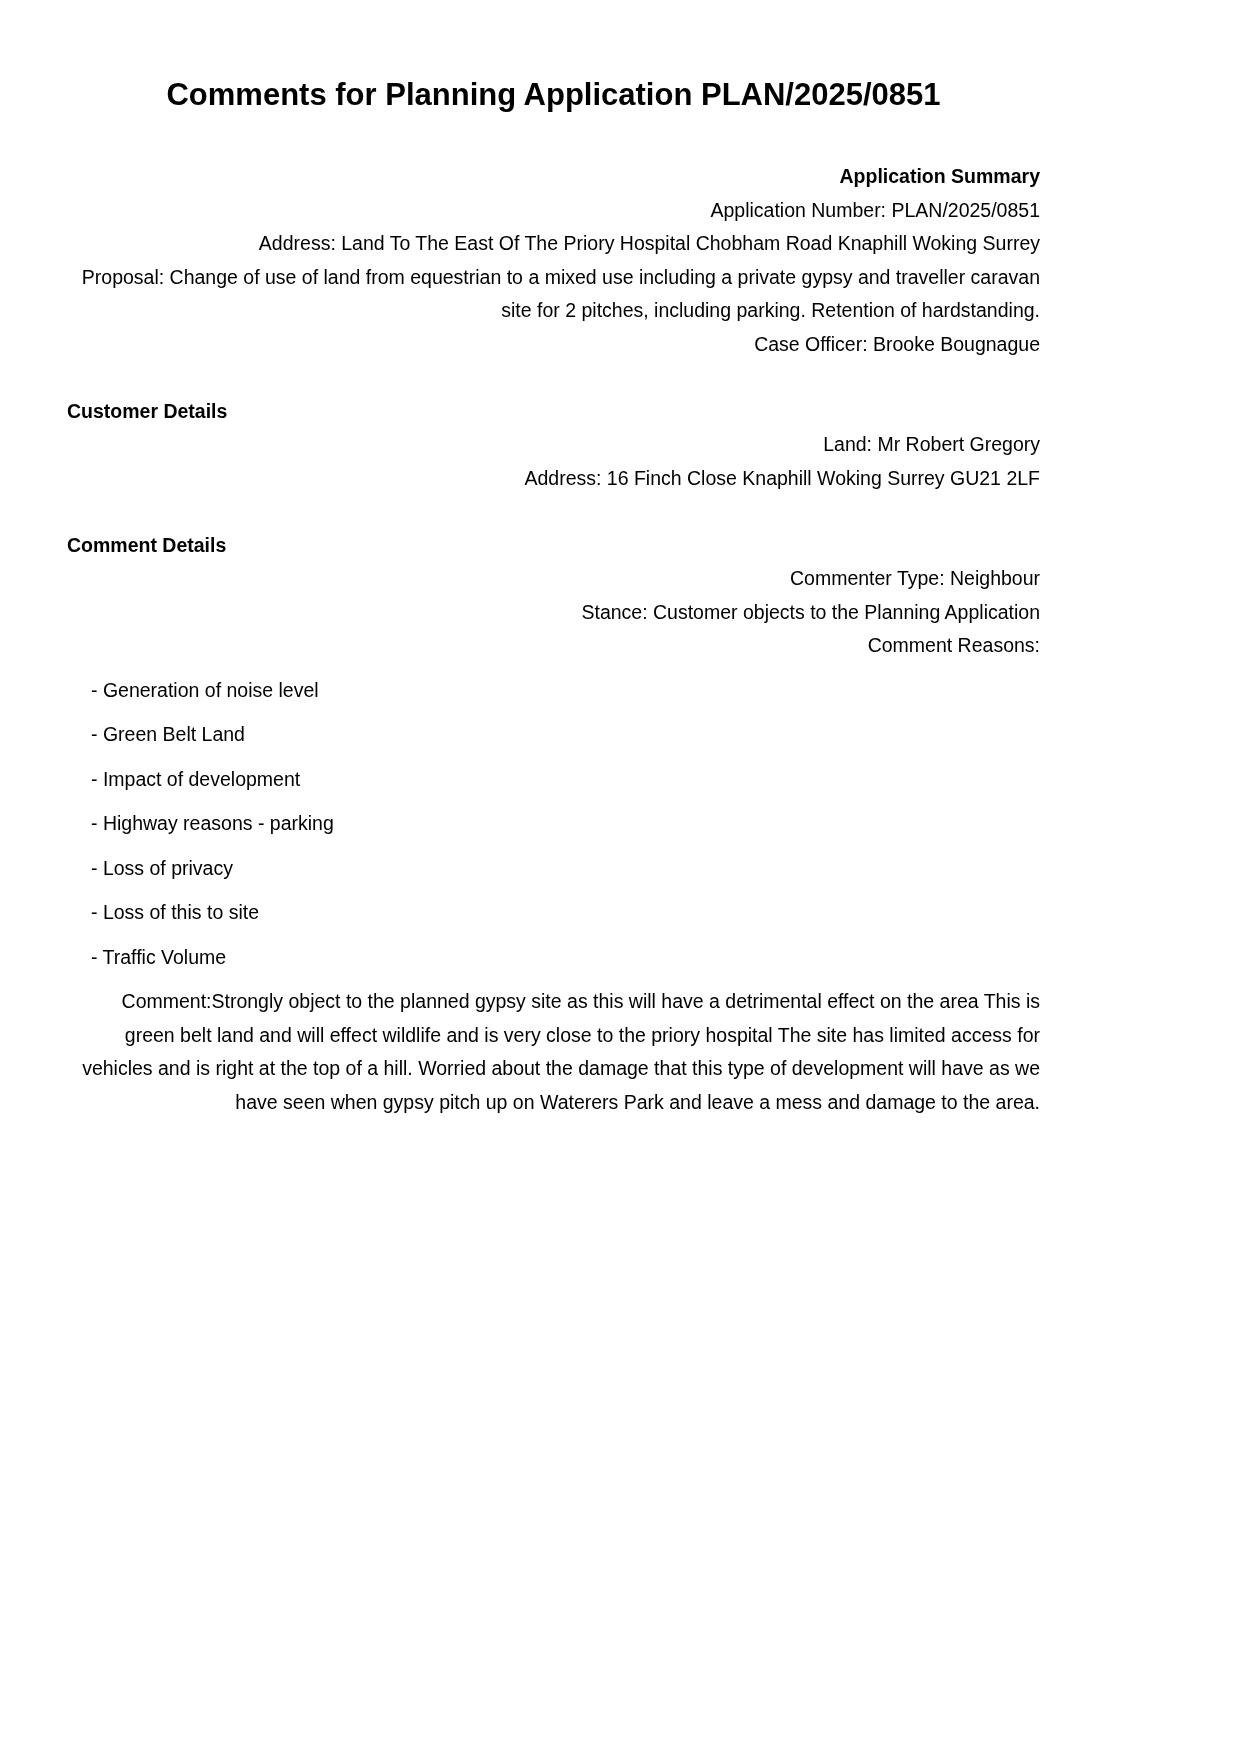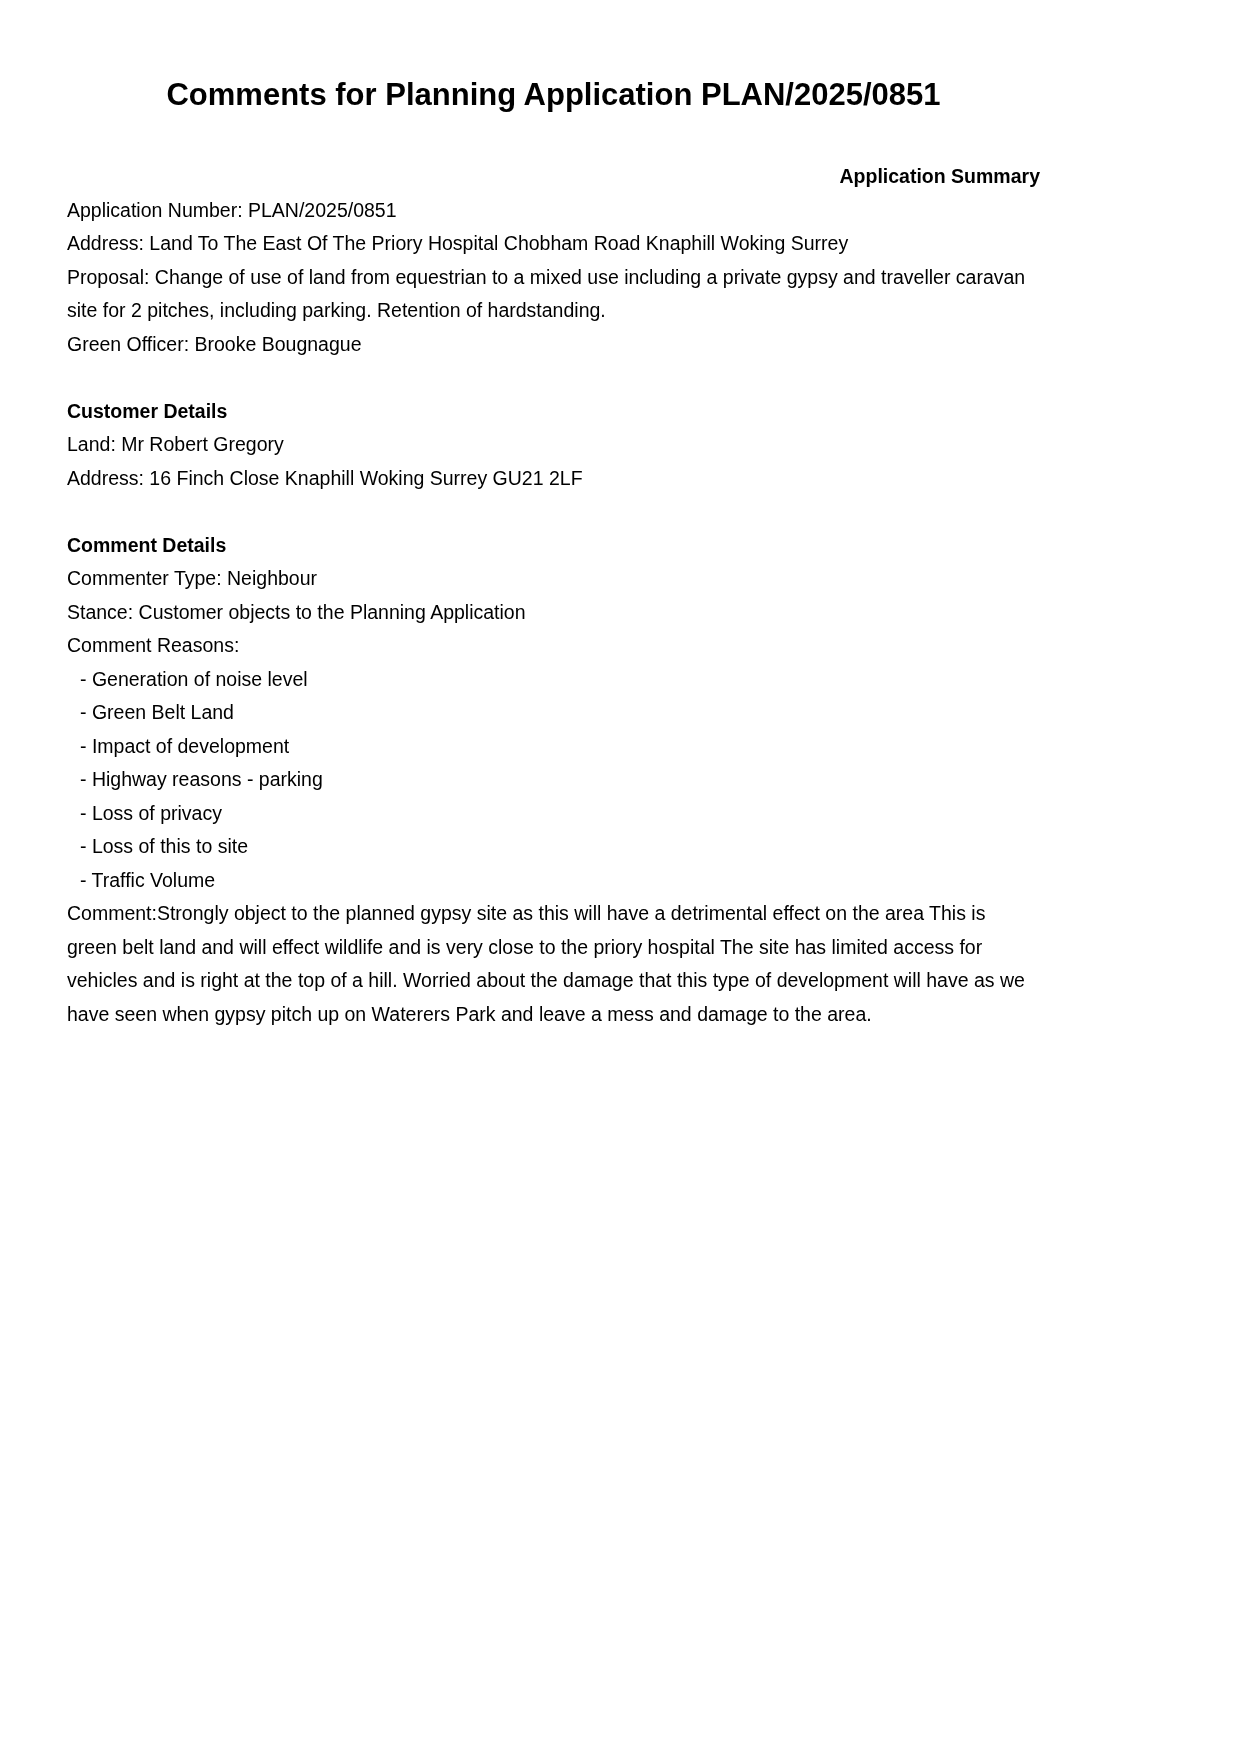--- a/index.html
+++ b/index.html
@@ -36,45 +36,46 @@
     font-size: 19.5px;
     font-weight: bold;
     margin: 33.5px 0 0 0;
   }
   .section-heading.first {
     margin-top: 0;
     text-align: right;
   }
   p.line {
     margin: 0;
+    text-align: right;
   }
   ul.reason-list {
     list-style: none;
     margin: 0;
     padding: 0 0 0 13px;
   }
   ul.reason-list li {
-    margin: 0;
+    margin: 11px;
   }
 </style>
 </head>
 <body>
 
 <div class="doc">
 
   <h1 class="doc-title">Comments for Planning Application PLAN/2025/0851</h1>
 
   <div class="content">
 
     <section>
       <h2 class="section-heading first">Application Summary</h2>
       <p class="line">Application Number: PLAN/2025/0851</p>
       <p class="line">Address: Land To The East Of The Priory Hospital Chobham Road Knaphill Woking Surrey</p>
       <p class="line">Proposal: Change of use of land from equestrian to a mixed use including a private gypsy and traveller caravan site for 2 pitches, including parking. Retention of hardstanding.</p>
-      <p class="line">Green Officer: Brooke Bougnague</p>
+      <p class="line">Case Officer: Brooke Bougnague</p>
     </section>
 
     <section>
       <h2 class="section-heading">Customer Details</h2>
       <p class="line">Land: Mr Robert Gregory</p>
       <p class="line">Address: 16 Finch Close Knaphill Woking Surrey GU21 2LF</p>
     </section>
 
     <section>
       <h2 class="section-heading">Comment Details</h2>

